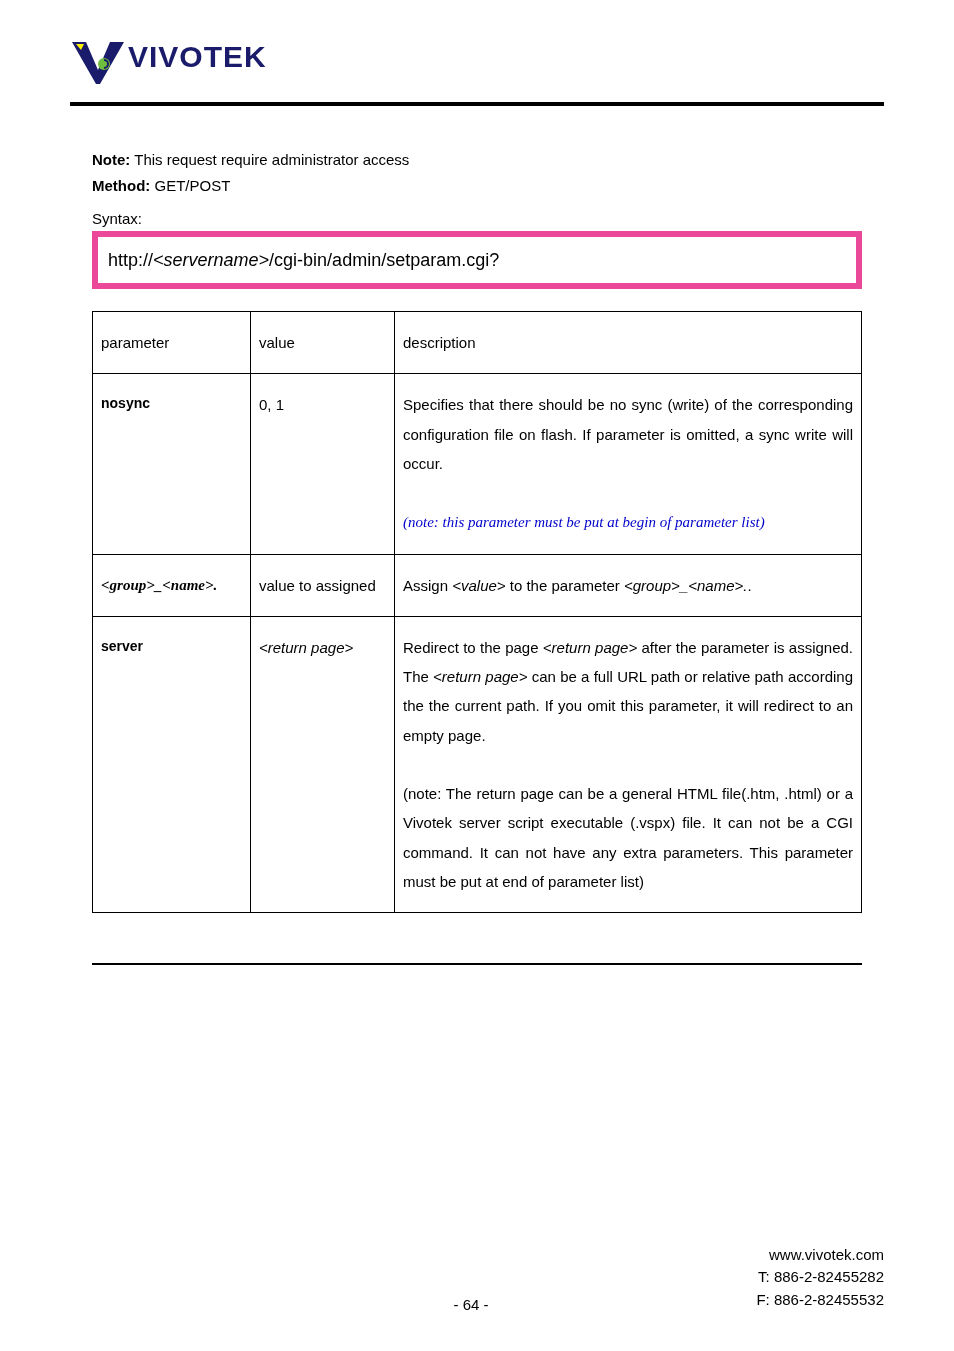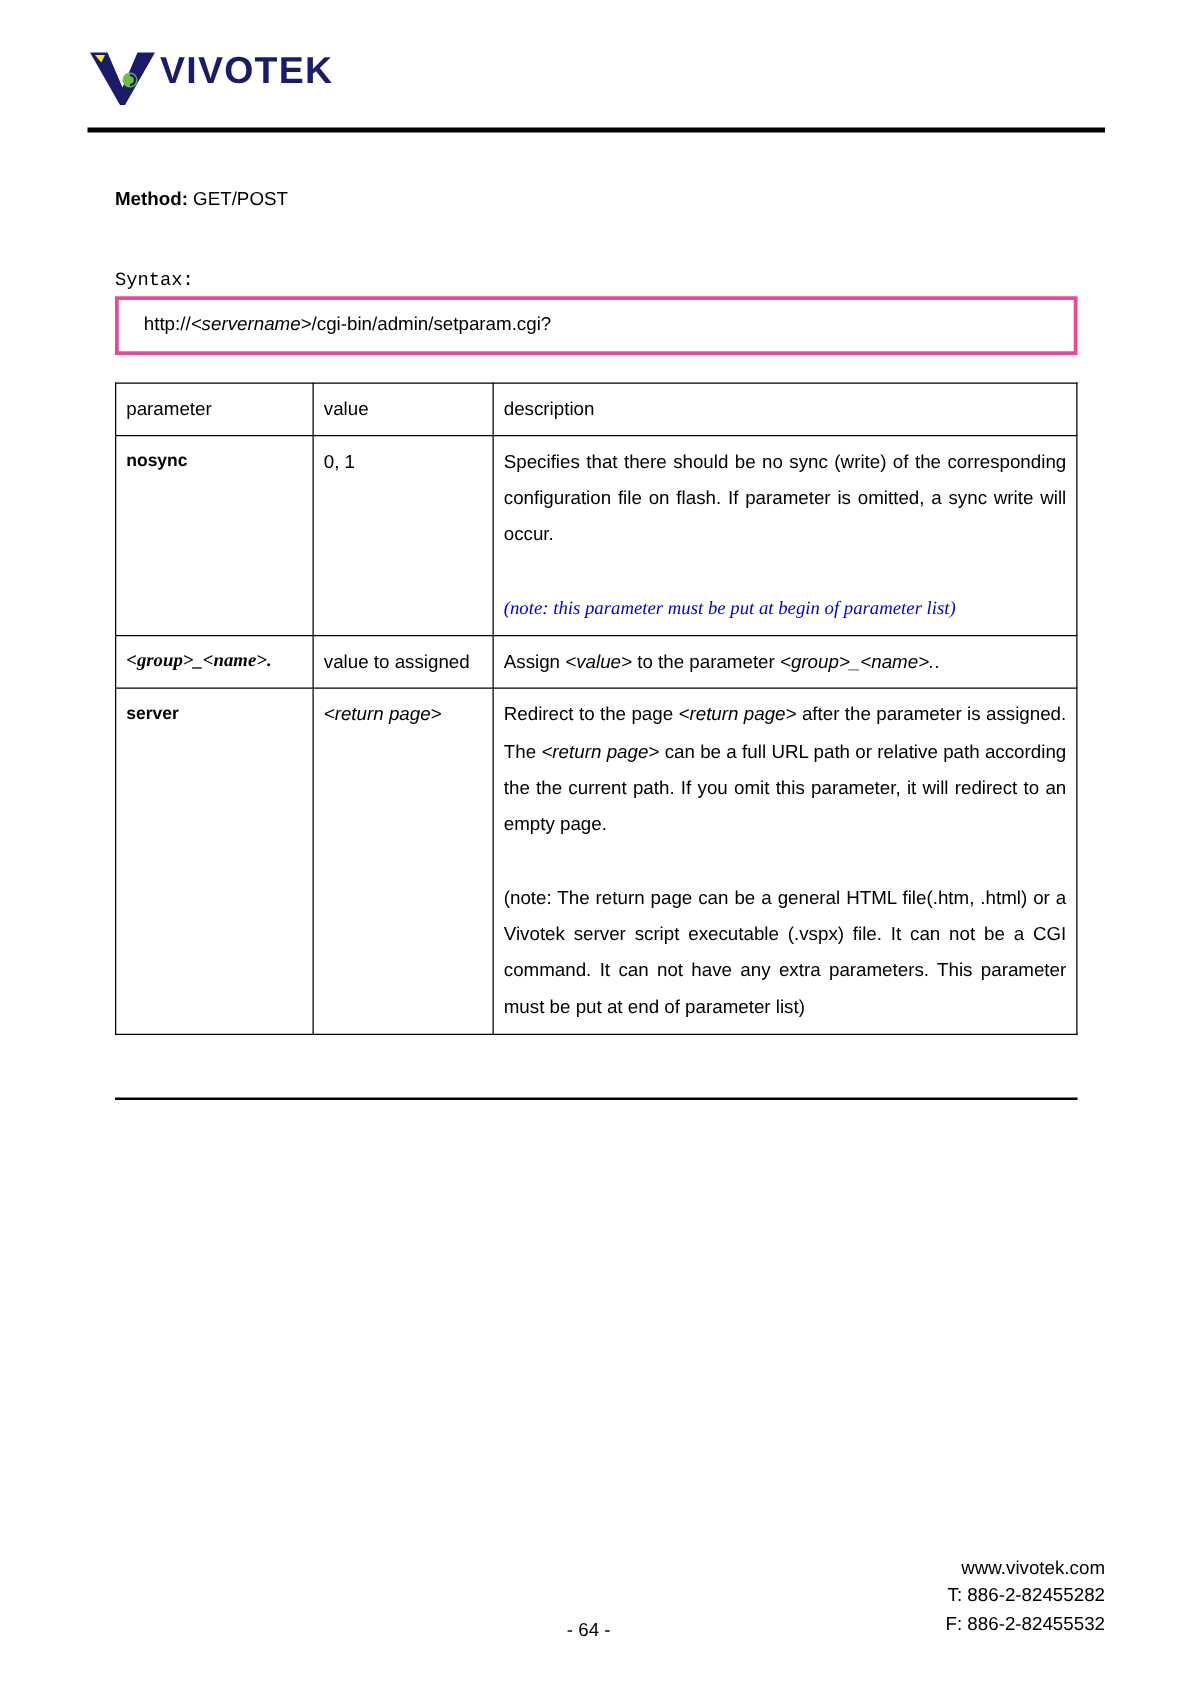--- a/index.html
+++ b/index.html
@@ -27,31 +27,31 @@
   .hr-thin  { height: 2px; background: #000; margin-top: 50px; }
   .content { padding: 0 22px; }
   h2 {
     font-family: Verdana, Geneva, sans-serif;
     font-size: 22px;
     font-weight: bold;
     margin-bottom: 28px;
   }
   .para { font-size: 15px; line-height: 1.6; margin-bottom: 2px; }
   .bold { font-weight: bold; }
-  .syntax-label { font-size: 15px; margin-top: 44px; margin-bottom: 4px; font-family: Liberation Mono, monospace; }
+  .syntax-label { font-size: 15px; margin-top: 12px; margin-bottom: 4px; }
   .codebox {
-    border: 3px solid #ec4899;
-    padding: 6px 20px;
-    font-size: 15px;
+    border: 6px solid #ec4899;
+    padding: 6px 10px;
+    font-size: 18px;
     line-height: 1.9;
     margin-bottom: 22px;
   }
   .codebox .em { font-style: italic; }
   table { border-collapse: collapse; width: 100%; font-size: 15px; }
-  td { border: 1px solid #000; padding: 6px 8px; vertical-align: top; line-height: 1.95; }
+  td { border: 1px solid #000; padding: 16px 8px; vertical-align: top; line-height: 1.95; }
   .col1 { width: 158px; }
   .col2 { width: 144px; }
   .italic-blue { color: #0000cc; font-style: italic; font-family: 'Times New Roman', serif; }
   .italic { font-style: italic; }
   .just { text-align: justify; }
   .boldcell { font-weight: bold; font-family: Arial, sans-serif; font-size: 14px; }
   .serif-bi { font-family: 'Times New Roman', serif; font-style: italic; font-weight: bold; }
   .pagefoot {
     position: absolute;
     bottom: 38px;
@@ -80,20 +80,23 @@
       <path d="M34 20 a4 4 0 0 1 0 8" fill="none" stroke="#1b1b6b" stroke-width="2"></path>
     </svg>
   </div>
   <div class="logo-text">VIVOTEK</div>
 </div>
 
 <div class="hr-thick"></div>
 
 <div class="content">
 
+  <p class="para">
+    <span class="bold">Note:</span><span> This request require administrator access</span>
+  </p>
   <p class="para">
     <span class="bold">Method:</span><span> GET/POST</span>
   </p>
 
   <p class="syntax-label">Syntax:</p>
 
   <div class="codebox">
     <div>
       <span>http://</span><span class="em">&lt;servername&gt;</span><span>/cgi-bin/admin/setparam.cgi?</span>
     </div>

